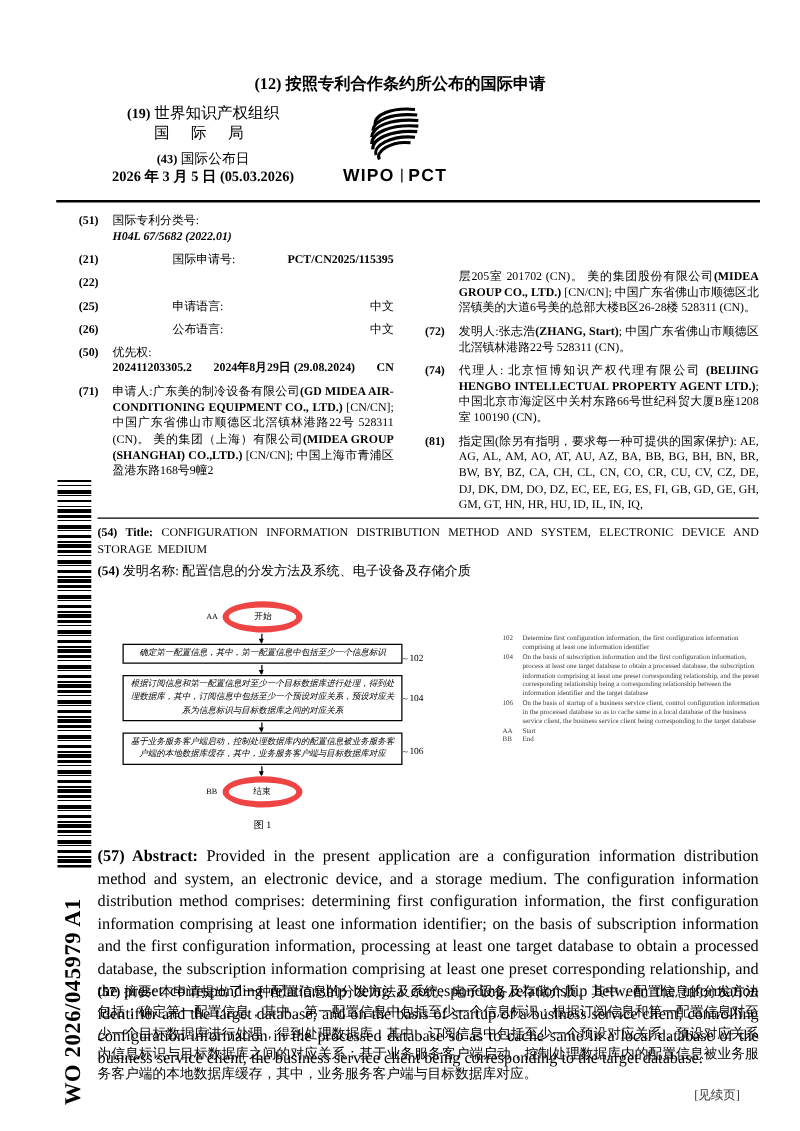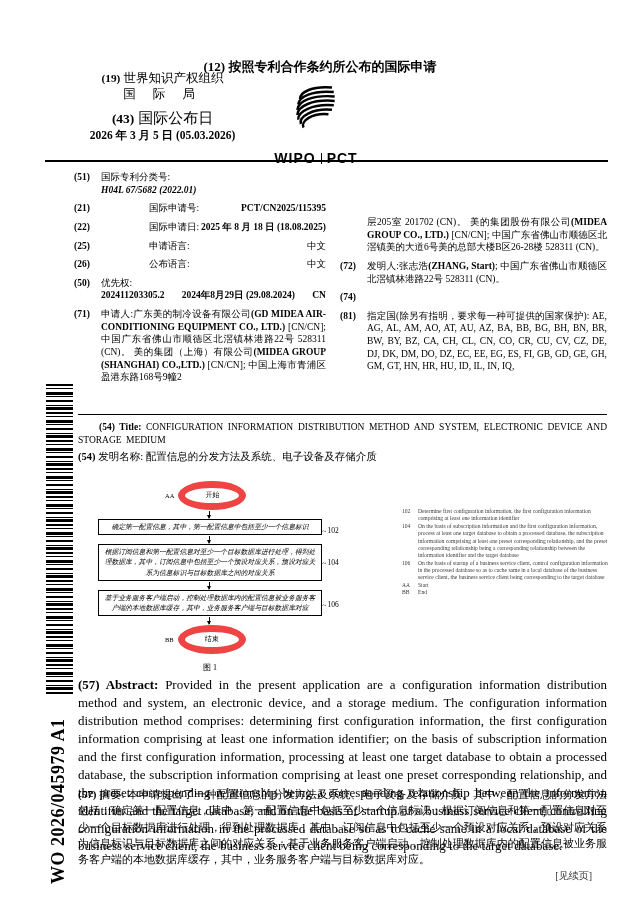--- a/index.html
+++ b/index.html
@@ -8,64 +8,64 @@
     background:#fff; color:#000;
     font-family:"Liberation Serif","DejaVu Serif",serif;
     overflow:hidden;
   }
   .b{font-weight:bold;}
   .bi{font-weight:bold;font-style:italic;}
   .just{text-align:justify;}
 
   
   .pub-type{position:absolute;top:58px;left:0;width:100%;text-align:center;font-weight:bold;font-size:13px;}
-  .org-block{position:absolute;top:71px;left:70px;width:185px;text-align:center;font-size:12.5px;line-height:1.25;}
+  .org-block{position:absolute;top:83px;left:70px;width:185px;text-align:center;font-size:12.5px;line-height:1.25;}
   .org-bureau{letter-spacing:7px;}
-  .pubdate-label{margin-top:7px;font-size:15px;}
+  .pubdate-label{margin-top:7px;font-size:11px;}
   .pubdate-value{font-weight:bold;font-size:11.5px;}
   .num-b{font-weight:bold;font-size:0.9em;}
 
   .logo{position:absolute;top:84px;left:258px;width:116px;text-align:center;}
   .logo svg{display:block;margin:0 auto;}
-  .logo-text{font-family:"Liberation Sans","DejaVu Sans",sans-serif;font-weight:bold;font-size:14px;letter-spacing:1px;margin-top:18px;}
+  .logo-text{font-family:"Liberation Sans","DejaVu Sans",sans-serif;font-weight:bold;font-size:14px;letter-spacing:1px;margin-top:0;}
   .logo-sep{display:inline-block;width:1px;height:11px;background:#000;margin:0 5px;vertical-align:-1px;}
 
   .right-block{position:absolute;top:86px;left:362px;width:246px;text-align:center;}
   .barcode-h{
     width:244px;height:18px;margin:0 auto;
     background:repeating-linear-gradient(to right,
       #000 0 2px,#fff 2px 4px,#000 4px 5px,#fff 5px 8px,#000 8px 11px,#fff 11px 12px,
       #000 12px 13px,#fff 13px 16px,#000 16px 18px,#fff 18px 21px,#000 21px 22px,
       #fff 22px 23px,#000 23px 26px,#fff 26px 28px);
   }
   .pub-no-label{margin-top:9px;font-size:11.5px;}
   .pub-no-value{font-weight:bold;font-size:17px;margin-top:1px;}
 
   .hr1{position:absolute;top:160px;left:45px;width:563px;height:2px;background:#000;}
   .hr2{position:absolute;top:414px;left:78px;width:529px;height:1px;background:#000;}
 
   
   .col{position:absolute;top:171px;font-size:9.5px;line-height:1.33;}
-  .col-left{left:74px;width:252px;}
+  .col-left{left:63px;width:252px;}
   .col-right{left:340px;width:267px;margin-top:45px;}
   .item{display:grid;grid-template-columns:27px 1fr;margin-bottom:6px;}
   .item .num{font-weight:bold;}
   .row{display:flex;justify-content:space-between;padding-left:48px;}
   .prio{display:flex;justify-content:space-between;font-weight:bold;}
 
   
   .title-block{position:absolute;top:421px;left:78px;width:529px;}
   .title-en{font-size:9.5px;line-height:1.4;word-spacing:2px;}
   .title-zh{font-size:10.5px;margin-top:2px;}
 
   
   .fig{position:absolute;top:481px;left:85px;width:290px;font-size:6.8px;}
   .fc-endrow,.fc-startrow{display:flex;align-items:center;padding-left:80px;}
   .fc-tag{font-size:6.5px;margin-right:4px;}
-  .oval{width:54px;height:15px;border:7px solid #ef4444;border-radius:50%;text-align:center;line-height:14px;font-size:7px;}
+  .oval{width:54px;height:15px;border:5px solid #ef4444;border-radius:50%;text-align:center;line-height:14px;font-size:7px;}
   .arr{width:1px;height:7px;background:#000;margin:1px 0 1px 124px;position:relative;}
   .arr::after{content:"";position:absolute;left:-2px;bottom:-3px;border:2.5px solid transparent;border-top:4px solid #000;}
   .fc-box{box-sizing:border-box;border:1px solid #000;width:224px;margin-left:13px;padding:2px 4px;text-align:center;font-style:italic;line-height:1.5;position:relative;}
   .refmark{position:absolute;left:222px;top:35%;white-space:nowrap;font-size:7.5px;font-style:normal;}
   .refmark::before{content:"\FF5E";font-size:6.5px;}
   .fc-caption{width:250px;text-align:center;margin-top:8px;font-size:8px;}
 
   .legend{position:absolute;top:508px;left:402px;width:206px;font-size:5.6px;line-height:1.32;color:#3c3c3c;}
   .lg-row{display:grid;grid-template-columns:14px 1fr;column-gap:2px;}
 
@@ -138,24 +138,20 @@
     </div>
     <div class="item">
       <span class="num">(21)</span>
       <div class="row">
         <span>国际申请号:</span>
         <span class="b">PCT/CN2025/115395</span>
       </div>
     </div>
     <div class="item">
       <span class="num">(22)</span>
-      <div class="row">
-        <span>国际申请日:</span>
-        <span class="b">2025 年 8 月 18 日 (18.08.2025)</span>
-      </div>
     </div>
     <div class="item">
       <span class="num">(25)</span>
       <div class="row">
         <span>申请语言:</span>
         <span>中文</span>
       </div>
     </div>
     <div class="item">
       <span class="num">(26)</span>
@@ -185,31 +181,32 @@
     <div class="item">
       <span class="num"></span>
       <div class="just"><span>层205室 201702 (CN)。 美的集团股份有限公司</span><span style="font-weight: bold;">(MIDEA GROUP CO., LTD.) </span><span>[CN/CN]; 中国广东省佛山市顺德区北滘镇美的大道6号美的总部大楼B区26-28楼 528311 (CN)。</span></div>
     </div>
     <div class="item">
       <span class="num">(72)</span>
       <div class="just"><span>发明人:张志浩</span><span style="font-weight: bold;">(ZHANG, Start)</span><span>; 中国广东省佛山市顺德区北滘镇林港路22号 528311 (CN)。</span></div>
     </div>
     <div class="item">
       <span class="num">(74)</span>
+      <div class="just"><span>代理人: 北京恒博知识产权代理有限公司 </span><span style="font-weight: bold;">(BEIJING HENGBO INTELLECTUAL PROPERTY AGENT LTD.)</span><span>; 中国北京市海淀区中关村东路66号世纪科贸大厦B座1208室 100190 (CN)。</span></div>
     </div>
     <div class="item">
       <span class="num">(81)</span>
       <div class="just"><span>指定国(除另有指明，要求每一种可提供的国家保护): AE, AG, AL, AM, AO, AT, AU, AZ, BA, BB, BG, BH, BN, BR, BW, BY, BZ, CA, CH, CL, CN, CO, CR, CU, CV, CZ, DE, DJ, DK, DM, DO, DZ, EC, EE, EG, ES, FI, GB, GD, GE, GH, GM, GT, HN, HR, HU, ID, IL, IN, IQ,</span></div>
     </div>
   </div>
 
   <div class="hr2"></div>
 
   <div class="title-block">
-    <div class="title-en just"><span style="font-weight: bold; margin-left: 21px;">(54) Title: </span><span>CONFIGURATION INFORMATION DISTRIBUTION METHOD AND SYSTEM, ELECTRONIC DEVICE AND STORAGE MEDIUM</span></div>
+    <div class="title-en just"><span style="font-weight: bold;">(54) Title: </span><span>CONFIGURATION INFORMATION DISTRIBUTION METHOD AND SYSTEM, ELECTRONIC DEVICE AND STORAGE MEDIUM</span></div>
     <div class="title-zh"><span style="font-weight: bold;">(54) </span><span>发明名称: 配置信息的分发方法及系统、电子设备及存储介质</span></div>
   </div>
 
   <div class="fig">
     <div class="fc-startrow">
       <span class="fc-tag">AA</span>
       <span class="oval">开始</span>
     </div>
     <div class="arr"></div>
     <div class="fc-box">

